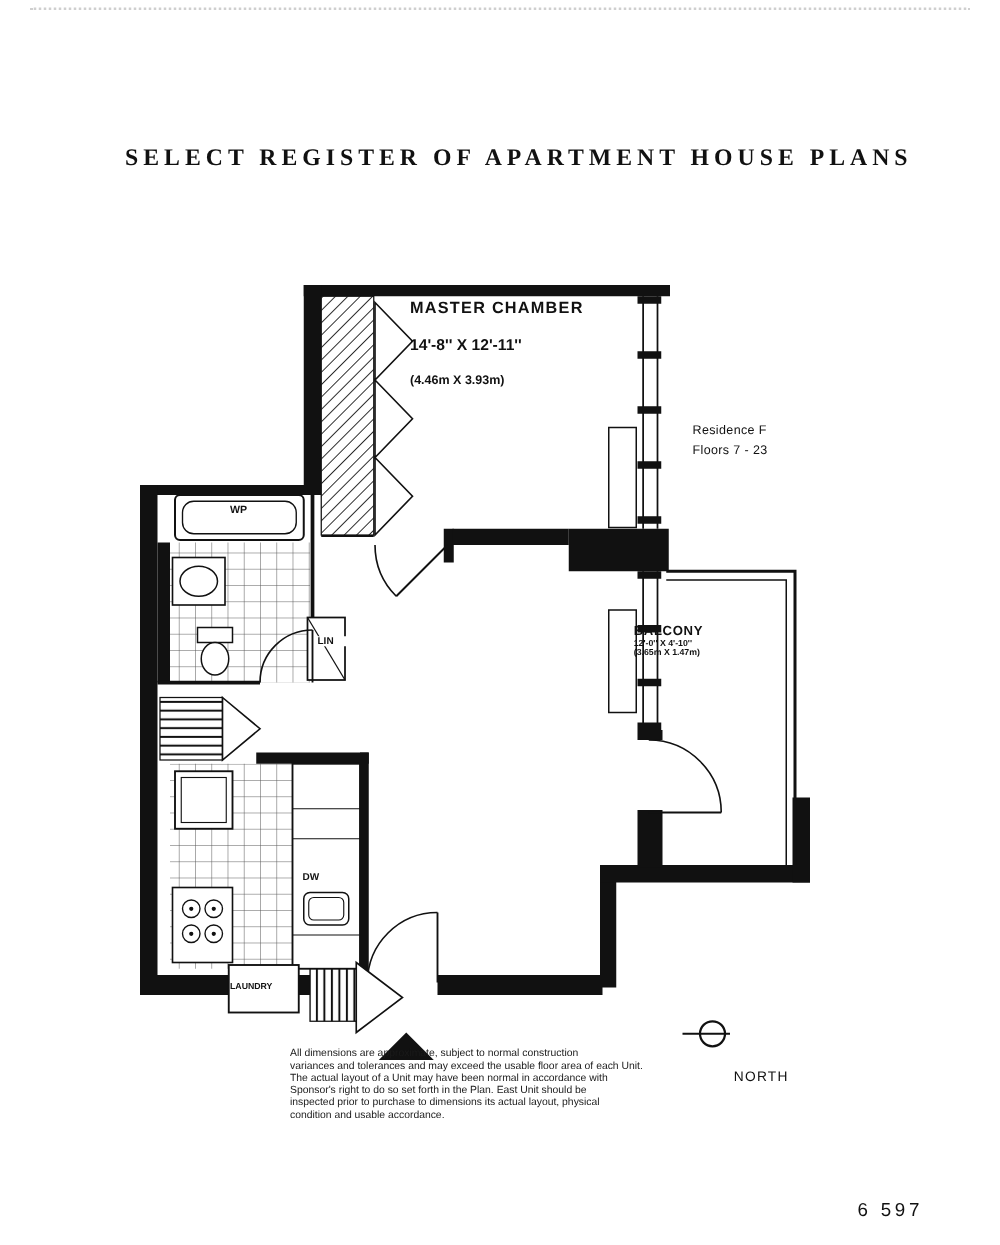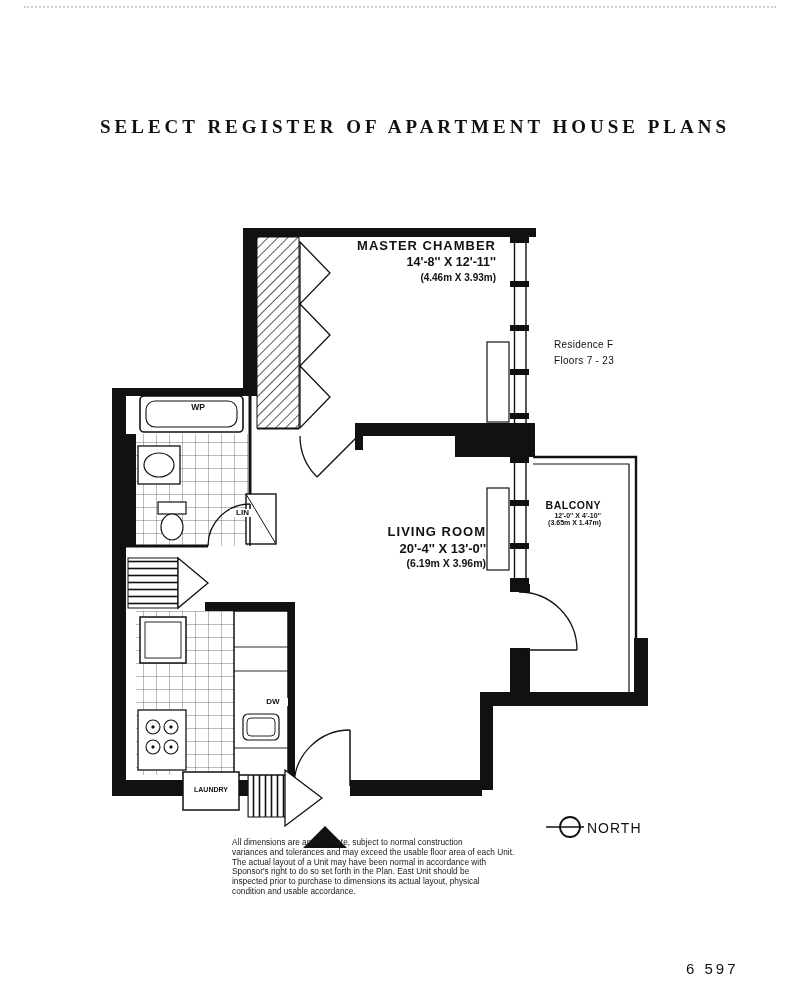--- a/index.html
+++ b/index.html
@@ -1,44 +1,44 @@
 <!DOCTYPE html>
 <html><head>
 <meta charset="utf-8">
 <style>
   html,body{margin:0;padding:0;background:#e9e9e9}
   .page{position:relative;width:800px;height:996px;background:#fff;font-family:"Liberation Sans",sans-serif;color:#111;overflow:hidden;margin:0 auto}
   .scanline{position:absolute;left:24px;top:6px;width:752px;border-top:2px dotted #cfcfcf}
   .title{position:absolute;left:100px;top:116px;width:600px;text-align:center;
          font-family:"Liberation Serif",serif;font-size:19px;font-weight:bold;letter-spacing:4px;white-space:nowrap}
   .plan-svg{position:absolute;left:0;top:0}
-  .room-label{position:absolute;text-align:right}
+  .room-label{position:absolute;text-align:left}
   .rname{font-weight:bold;letter-spacing:1px;white-space:nowrap}
   .rdim{font-weight:bold;white-space:nowrap}
   .rdimm{font-weight:bold;white-space:nowrap}
   .master-label{left:328px;top:238px;width:168px}
   .master-label .rname{font-size:13px}
-  .master-label .rdim{font-size:12.5px;margin-top:2px}
-  .master-label .rdimm{font-size:10px;margin-top:3px}
+  .master-label .rdim{font-size:12.5px;margin-top:16px}
+  .master-label .rdimm{font-size:10px;margin-top:16px}
   .living-label{left:316px;top:524px;width:170px}
   .living-label .rname{font-size:13px}
   .living-label .rdim{font-size:13px;margin-top:2px}
   .living-label .rdimm{font-size:10.5px;margin-top:1px}
   .balcony-label{left:507px;top:499px;width:94px}
   .balcony-label .rname{font-size:10.5px;letter-spacing:.5px}
   .balcony-label .rdim{font-size:7px;margin-top:1px}
   .balcony-label .rdimm{font-size:7px}
   .addr{position:absolute;left:554px;top:289px;font-size:12.5px;line-height:16px;letter-spacing:.3px}
   .res{position:absolute;left:554px;top:337px;font-size:10px;line-height:16px;letter-spacing:.3px}
-  .tag{position:absolute;font-weight:bold;text-align:center;background:#fff;line-height:1}
+  .tag{position:absolute;font-weight:bold;background:#fff;line-height:1}
   .tag-wp{left:184px;top:403px;width:28px;font-size:8.5px}
-  .tag-lin{left:230px;top:509px;width:25px;font-size:8px}
-  .tag-dw{left:258px;top:698px;width:30px;font-size:8px}
+  .tag-lin{left:254px;top:509px;width:25px;font-size:8px}
+  .tag-dw{left:242px;top:698px;width:30px;font-size:8px}
   .tag-laundry{left:184px;top:786px;width:54px;font-size:7px;background:transparent;font-weight:bold}
-  .north-label{position:absolute;left:587px;top:820px;font-size:14px;letter-spacing:1px}
+  .north-label{position:absolute;left:587px;top:856px;font-size:11px;letter-spacing:1px}
   .disclaimer{position:absolute;left:232px;top:838px;width:290px;font-size:8.3px;line-height:9.8px;color:#1a1a1a}
   .pagenum{position:absolute;left:686px;top:960px;font-size:15px;letter-spacing:3px}
 </style>
 </head>
 <body>
 
 <div class="page">
 
   <div class="scanline"></div>
 
@@ -199,25 +199,20 @@
       </g>
     </g>
   </svg>
 
   <div class="room-label master-label">
     <div class="rname">MASTER CHAMBER</div>
     <div class="rdim">14'-8'' X 12'-11''</div>
     <div class="rdimm">(4.46m X 3.93m)</div>
   </div>
 
-  <div class="room-label living-label">
-    <div class="rname">LIVING ROOM</div>
-    <div class="rdim">20'-4'' X 13'-0''</div>
-    <div class="rdimm">(6.19m X 3.96m)</div>
-  </div>
 
   <div class="room-label balcony-label">
     <div class="rname">BALCONY</div>
     <div class="rdim">12'-0'' X 4'-10''</div>
     <div class="rdimm">(3.65m X 1.47m)</div>
   </div>
 
 
   <div class="res">
     <div>Residence F</div>

